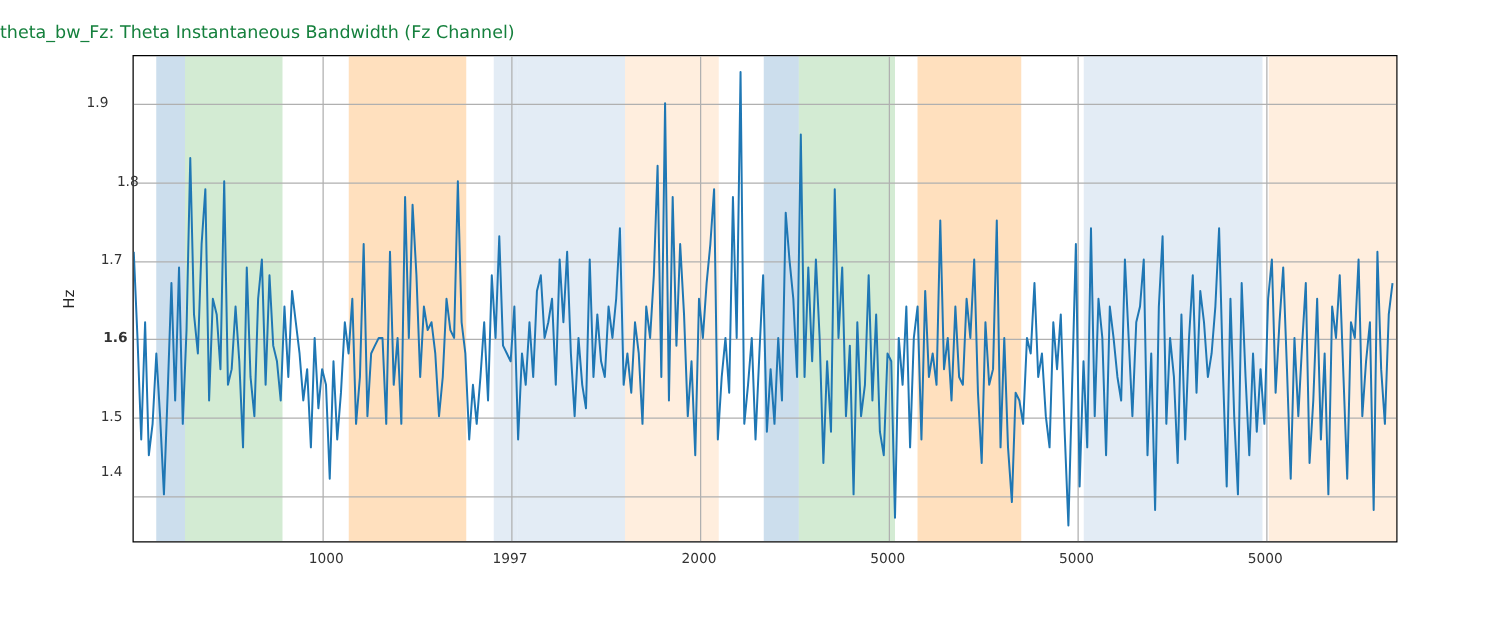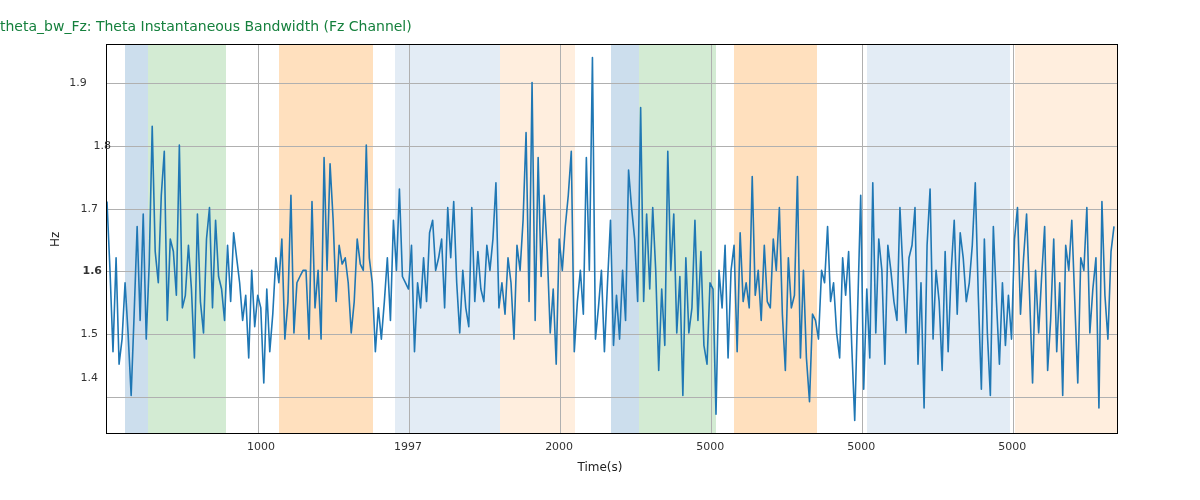--- a/index.html
+++ b/index.html
@@ -135,21 +135,20 @@
       <div class="gridline h" style="top: 289.355px;"></div>
       <div class="gridline h" style="top: 226.452px;"></div>
       <div class="gridline h" style="top: 163.548px;"></div>
       <div class="gridline h" style="top: 100.645px;"></div>
       <div class="gridline h" style="top: 37.7419px;"></div>
       <svg class="line" id="line-svg" viewBox="0 0 1012 390" preserveAspectRatio="none">
       <path id="series-path" class="series-path" d="M0.0 157.3 L3.0 226.5 L6.0 308.2 L9.1 213.9 L12.1 320.8 L15.1 295.6 L18.1 239.0 L21.1 289.4 L24.2 352.3 L27.2 270.5 L30.2 182.4 L33.2 276.8 L36.3 169.8 L39.3 295.6 L42.3 220.2 L45.3 81.8 L48.3 207.6 L51.4 239.0 L54.4 151.0 L57.4 106.9 L60.4 276.8 L63.4 195.0 L66.5 207.6 L69.5 251.6 L72.5 100.6 L75.5 264.2 L78.5 251.6 L81.6 201.3 L84.6 245.3 L87.6 314.5 L90.6 169.8 L93.6 257.9 L96.7 289.4 L99.7 195.0 L102.7 163.5 L105.7 264.2 L108.8 176.1 L111.8 232.7 L114.8 245.3 L117.8 276.8 L120.8 201.3 L123.9 257.9 L126.9 188.7 L129.9 213.9 L132.9 239.0 L135.9 276.8 L139.0 251.6 L142.0 314.5 L145.0 226.5 L148.0 283.1 L151.0 251.6 L154.1 264.2 L157.1 339.7 L160.1 245.3 L163.1 308.2 L166.1 270.5 L169.2 213.9 L172.2 239.0 L175.2 195.0 L178.2 295.6 L181.3 257.9 L184.3 151.0 L187.3 289.4 L190.3 239.0 L193.3 232.7 L196.4 226.5 L199.4 226.5 L202.4 295.6 L205.4 157.3 L208.4 264.2 L211.5 226.5 L214.5 295.6 L217.5 113.2 L220.5 226.5 L223.5 119.5 L226.6 176.1 L229.6 257.9 L232.6 201.3 L235.6 220.2 L238.7 213.9 L241.7 239.0 L244.7 289.4 L247.7 257.9 L250.7 195.0 L253.8 220.2 L256.8 226.5 L259.8 100.6 L262.8 213.9 L265.8 239.0 L268.9 308.2 L271.9 264.2 L274.9 295.6 L277.9 257.9 L280.9 213.9 L284.0 276.8 L287.0 176.1 L290.0 226.5 L293.0 144.7 L296.0 232.7 L299.1 239.0 L302.1 245.3 L305.1 201.3 L308.1 308.2 L311.2 239.0 L314.2 264.2 L317.2 213.9 L320.2 257.9 L323.2 188.7 L326.3 176.1 L329.3 226.5 L332.3 213.9 L335.3 195.0 L338.3 264.2 L341.4 163.5 L344.4 213.9 L347.4 157.3 L350.4 239.0 L353.4 289.4 L356.5 226.5 L359.5 264.2 L362.5 283.1 L365.5 163.5 L368.5 257.9 L371.6 207.6 L374.6 245.3 L377.6 257.9 L380.6 201.3 L383.7 226.5 L386.7 195.0 L389.7 138.4 L392.7 264.2 L395.7 239.0 L398.8 270.5 L401.8 213.9 L404.8 239.0 L407.8 295.6 L410.8 201.3 L413.9 226.5 L416.9 176.1 L419.9 88.1 L422.9 257.9 L425.9 37.7 L429.0 276.8 L432.0 113.2 L435.0 232.7 L438.0 151.0 L441.1 207.6 L444.1 289.4 L447.1 245.3 L450.1 320.8 L453.1 195.0 L456.2 226.5 L459.2 182.4 L462.2 151.0 L465.2 106.9 L468.2 308.2 L471.3 257.9 L474.3 226.5 L477.3 270.5 L480.3 113.2 L483.3 226.5 L486.4 12.6 L489.4 295.6 L492.4 264.2 L495.4 226.5 L498.4 308.2 L501.5 239.0 L504.5 176.1 L507.5 301.9 L510.5 251.6 L513.6 295.6 L516.6 226.5 L519.6 276.8 L522.6 125.8 L525.6 163.5 L528.7 195.0 L531.7 257.9 L534.7 62.9 L537.7 257.9 L540.7 169.8 L543.8 245.3 L546.8 163.5 L549.8 226.5 L552.8 327.1 L555.8 245.3 L558.9 301.9 L561.9 106.9 L564.9 226.5 L567.9 169.8 L570.9 289.4 L574.0 232.7 L577.0 352.3 L580.0 213.9 L583.0 289.4 L586.1 264.2 L589.1 176.1 L592.1 276.8 L595.1 207.6 L598.1 301.9 L601.2 320.8 L604.2 239.0 L607.2 245.3 L610.2 371.1 L613.2 226.5 L616.3 264.2 L619.3 201.3 L622.3 314.5 L625.3 226.5 L628.3 201.3 L631.4 308.2 L634.4 188.7 L637.4 257.9 L640.4 239.0 L643.5 264.2 L646.5 132.1 L649.5 251.6 L652.5 226.5 L655.5 276.8 L658.6 201.3 L661.6 257.9 L664.6 264.2 L667.6 195.0 L670.6 226.5 L673.7 163.5 L676.7 270.5 L679.7 327.1 L682.7 213.9 L685.7 264.2 L688.8 251.6 L691.8 132.1 L694.8 314.5 L697.8 226.5 L700.8 314.5 L703.9 358.5 L706.9 270.5 L709.9 276.8 L712.9 295.6 L716.0 226.5 L719.0 239.0 L722.0 182.4 L725.0 257.9 L728.0 239.0 L731.1 289.4 L734.1 314.5 L737.1 213.9 L740.1 251.6 L743.1 207.6 L746.2 301.9 L749.2 377.4 L752.2 264.2 L755.2 151.0 L758.2 346.0 L761.3 245.3 L764.3 314.5 L767.3 138.4 L770.3 289.4 L773.3 195.0 L776.4 226.5 L779.4 320.8 L782.4 201.3 L785.4 226.5 L788.5 257.9 L791.5 276.8 L794.5 163.5 L797.5 226.5 L800.5 289.4 L803.6 213.9 L806.6 201.3 L809.6 163.5 L812.6 320.8 L815.6 239.0 L818.7 364.8 L821.7 201.3 L824.7 144.7 L827.7 295.6 L830.7 226.5 L833.8 257.9 L836.8 327.1 L839.8 207.6 L842.8 308.2 L845.9 226.5 L848.9 176.1 L851.9 270.5 L854.9 188.7 L857.9 213.9 L861.0 257.9 L864.0 239.0 L867.0 201.3 L870.0 138.4 L873.0 251.6 L876.1 346.0 L879.1 195.0 L882.1 289.4 L885.1 352.3 L888.1 182.4 L891.2 257.9 L894.2 320.8 L897.2 239.0 L900.2 301.9 L903.2 251.6 L906.3 295.6 L909.3 195.0 L912.3 163.5 L915.3 270.5 L918.4 213.9 L921.4 169.8 L924.4 251.6 L927.4 339.7 L930.4 226.5 L933.5 289.4 L936.5 232.7 L939.5 182.4 L942.5 327.1 L945.5 276.8 L948.6 195.0 L951.6 308.2 L954.6 239.0 L957.6 352.3 L960.6 201.3 L963.7 226.5 L966.7 176.1 L969.7 257.9 L972.7 339.7 L975.7 213.9 L978.8 226.5 L981.8 163.5 L984.8 289.4 L987.8 245.3 L990.9 213.9 L993.9 364.8 L996.9 157.3 L999.9 251.6 L1002.9 295.6 L1006.0 207.6 L1009.0 182.4 L1012.0 NaN "></path>
     </svg>
     </div>
 
-  <div class="xlabel">Time(s)</div>
 
 <div class="tick-label-x" style="left: 261px;">1000</div>
     <div class="tick-label-x" style="left: 408.09px;">1997</div>
     <div class="tick-label-x" style="left: 559.134px;">2000</div>
     <div class="tick-label-x" style="left: 710.179px;">5000</div>
     <div class="tick-label-x" style="left: 861.224px;">5000</div>
     <div class="tick-label-x" style="left: 1012.27px;">5000</div>
     <div class="tick-label-y" style="left: 58px; top: 377px;">1.4</div>
     <div class="tick-label-y" style="left: 58px; top: 333.355px;">1.5</div>
     <div class="tick-label-y" style="left: 62px; top: 270.452px; font-weight: bold;">1.6</div>

